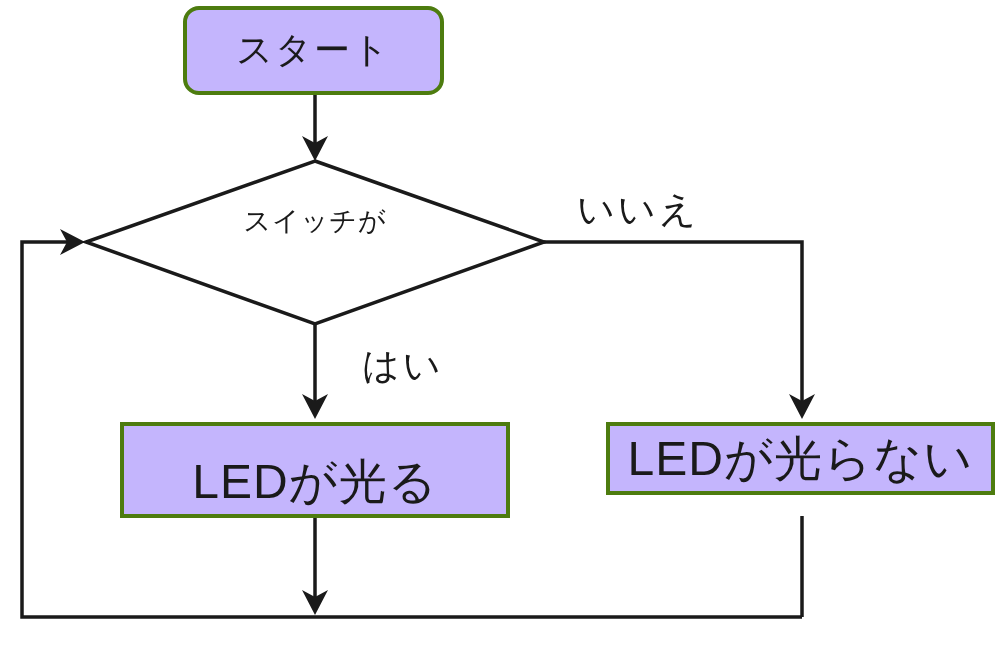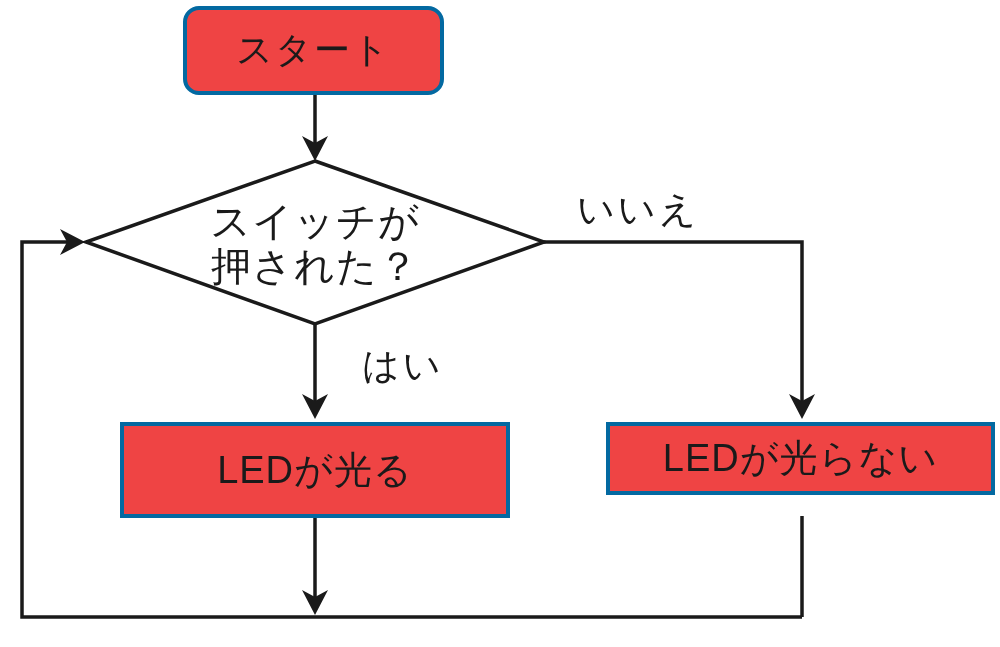--- a/index.html
+++ b/index.html
@@ -21,57 +21,58 @@
     left: 0;
     top: 0;
     width: 1000px;
     height: 647px;
   }
   .node {
     position: absolute;
     display: flex;
     align-items: center;
     justify-content: center;
-    background: #ef4444;
-    border: 4px solid #0369a1;
+    background: #c4b5fd;
+    border: 4px solid #4d7c0f;
     box-sizing: border-box;
     text-align: center;
   }
   .node-start {
     left: 183px;
     top: 6px;
     width: 261px;
     height: 89px;
     border-radius: 16px;
     font-size: 36px;
     letter-spacing: 2px;
   }
   .node-process {
-    font-size: 38px;
+    font-size: 48px;
     letter-spacing: 1px;
+    align-items: flex-end;
   }
   .node-led-on {
     left: 120px;
     top: 422px;
     width: 390px;
     height: 96px;
   }
   .node-led-off {
     left: 606px;
     top: 422px;
     width: 389px;
     height: 73px;
   }
   .decision-text {
     position: absolute;
     left: 165px;
     top: 199px;
     width: 300px;
     text-align: center;
-    font-size: 40px;
+    font-size: 27px;
     line-height: 45px;
     letter-spacing: 1px;
   }
   .edge-label {
     position: absolute;
     font-size: 37px;
     letter-spacing: 3px;
     white-space: nowrap;
   }
   .edge-label-no {
@@ -116,21 +117,20 @@
       <polygon transform="translate(315,615)" points="0,0 -13,-25 0,-18 13,-25"></polygon>
     </g>
   </svg>
 
   <div class="node node-start">
     <span>スタート</span>
   </div>
 
   <div class="decision-text">
     <div>スイッチが</div>
-    <div>押された？</div>
   </div>
 
   <div class="edge-label edge-label-no">いいえ</div>
   <div class="edge-label edge-label-yes">はい</div>
 
   <div class="node node-process node-led-on">
     <span>LEDが光る</span>
   </div>
   <div class="node node-process node-led-off">
     <span>LEDが光らない</span>

